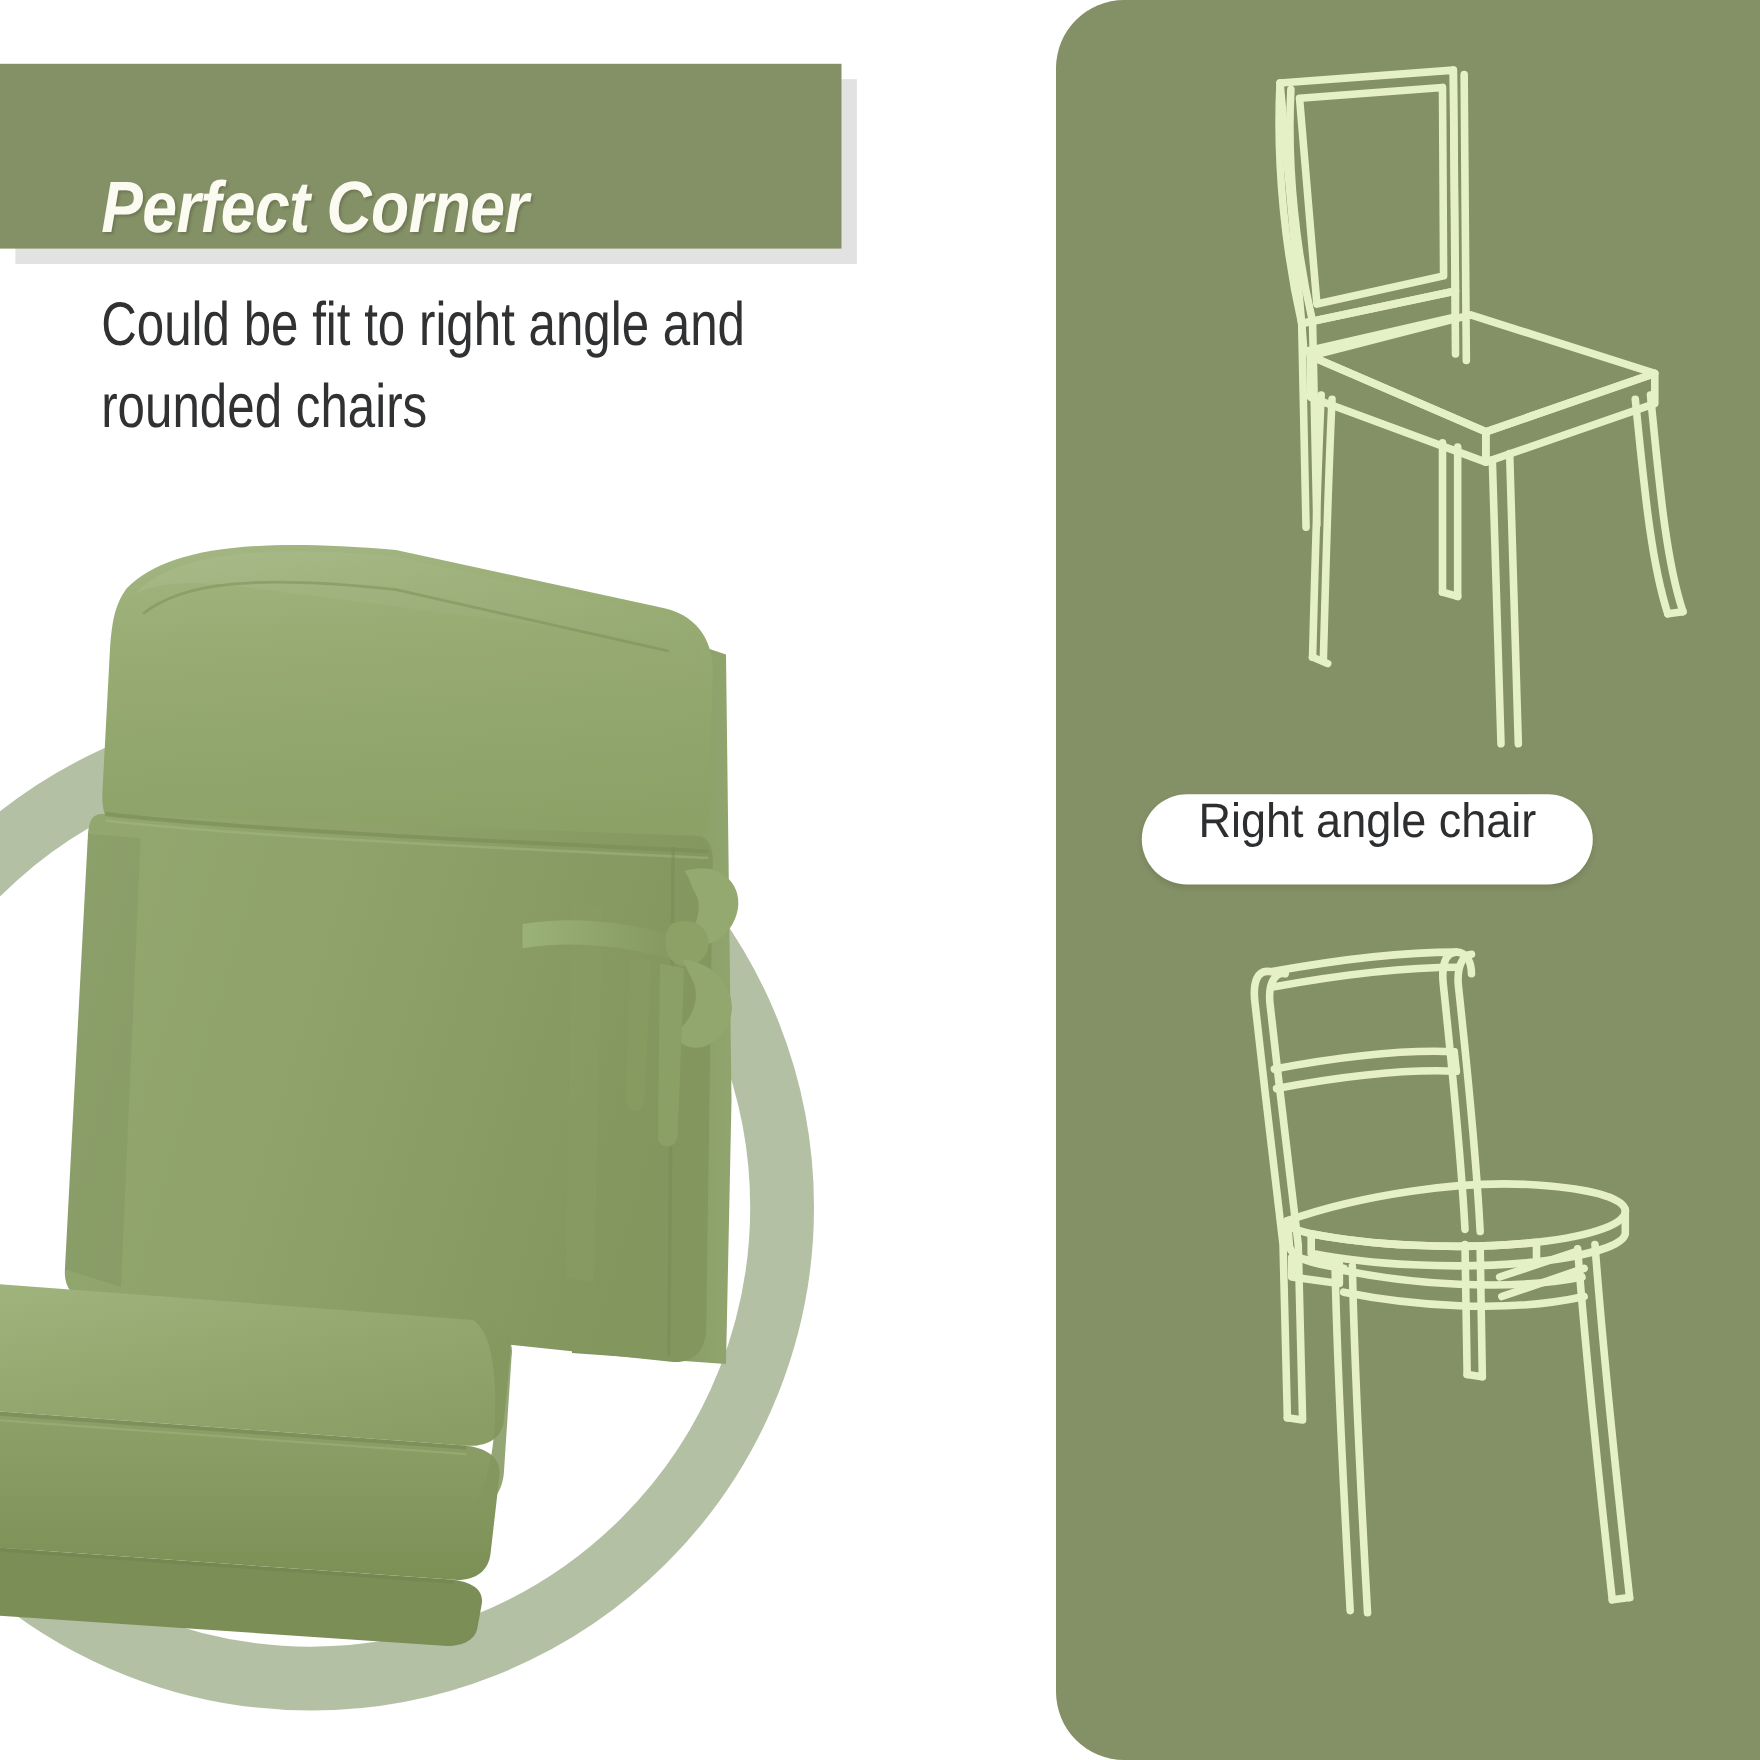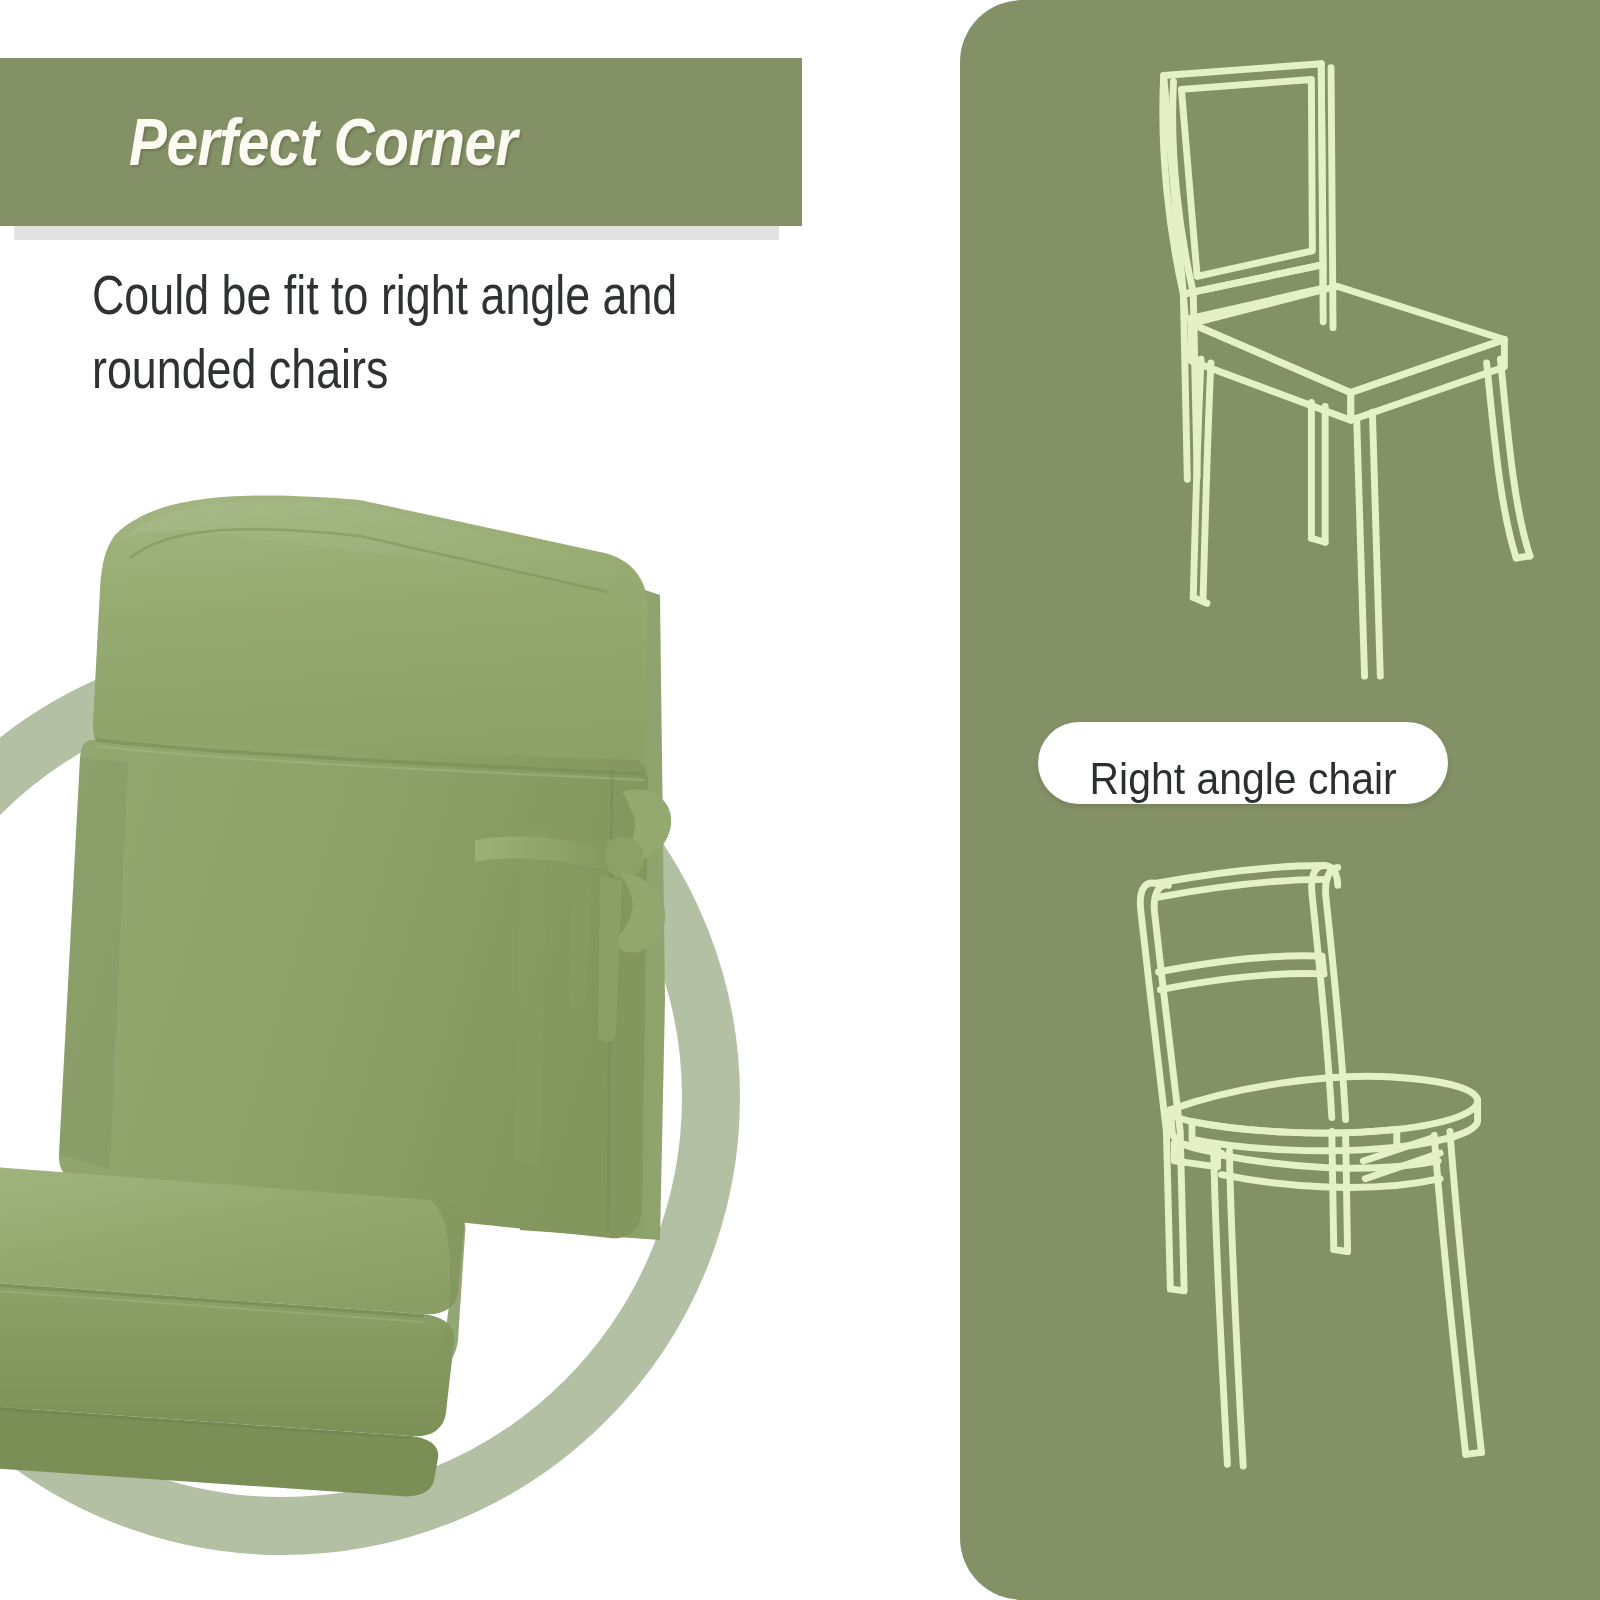--- a/index.html
+++ b/index.html
@@ -30,21 +30,21 @@
   .banner-wrap{position:absolute;left:0px;top:58px;z-index:6;}
   .banner-shadow{
     position:absolute;left:14px;top:14px;
     width:765px;height:168px;
     background:#e2e2e2;
   }
   .banner{
     position:relative;
     width:765px;height:168px;
     background:#849065;
-    display:flex;align-items:center;padding-left:37px;
+    display:flex;align-items:flex-end;
   }
   .banner-title{
     margin-left:92px;
     color:#fbfbf2;
     font-size:66px;
     font-weight:bold;
     font-style:italic;
     letter-spacing:-0.5px;
     font-family:"Liberation Sans", sans-serif;
     transform:scaleX(0.86);
@@ -83,21 +83,21 @@
   }
   .chair-slot{position:absolute;left:0;width:540px;}
   .chair-a{top:46px;height:640px;left:105px;}
   .chair-b{top:836px;height:640px;left:90px;}
 
   .pill{
     position:absolute;
     background:#ffffff;
     border-radius:999px;
     height:82px;
-    display:flex;align-items:flex-end;justify-content:center;
+    display:flex;align-items:flex-start;justify-content:center;
     padding:0 40px;
     box-shadow:0 3px 6px rgba(0,0,0,0.10);
     z-index:8;
   }
   .pill span{
     color:#2c2e30;
     font-size:44px;
     font-weight:400;
     white-space:nowrap;
     transform:scaleX(0.93);

